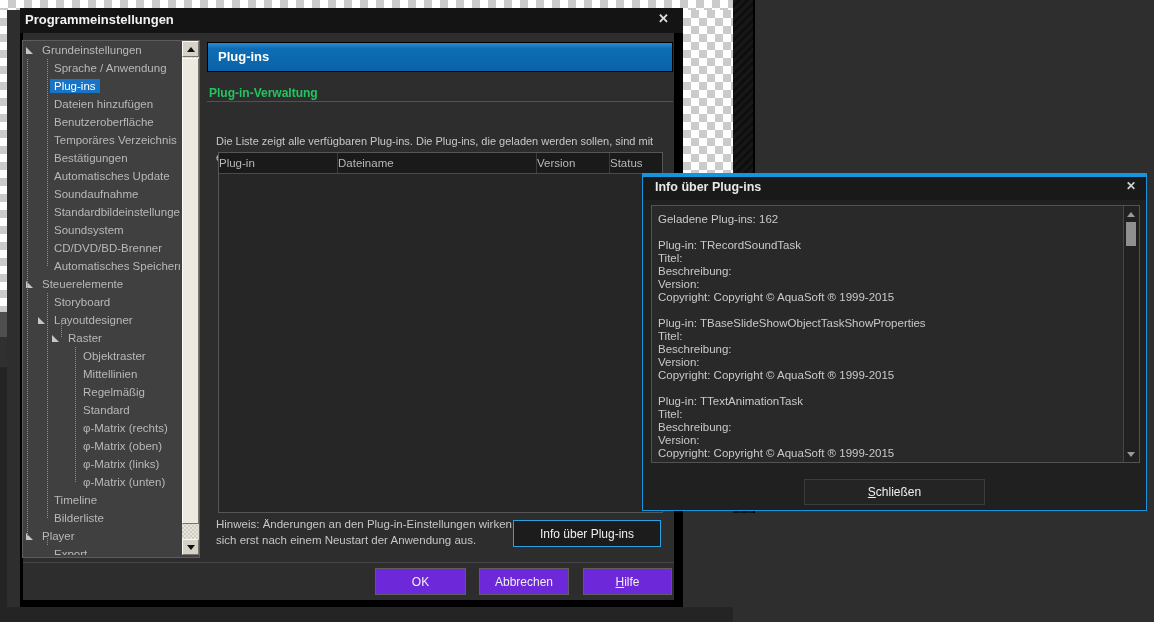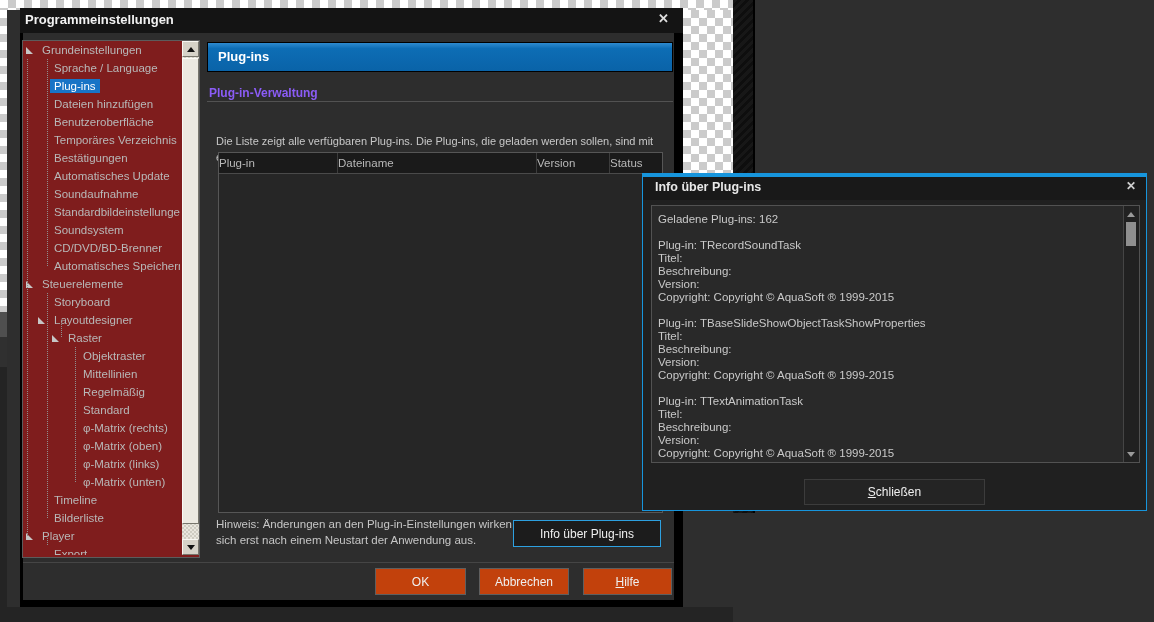--- a/index.html
+++ b/index.html
@@ -31,21 +31,21 @@
   .bg-below-main{left:0;top:607px;width:733px;height:15px;background:#242424;}
 
   
   .main-dialog{left:20px;top:8px;width:663px;height:599px;background:#000;}
   .md-title{left:0;top:0;width:663px;height:25px;background:#141414;}
   .md-title-text{position:absolute;left:5px;top:4px;font-size:13px;font-weight:bold;color:#f2f2f2;}
   .md-close{position:absolute;right:14px;top:3px;font-size:13px;font-weight:bold;color:#dedede;cursor:default;}
   .md-body{left:3px;top:25px;width:651px;height:567px;background:#2d2d2d;}
 
   
-  .tree-box{left:2px;top:32px;width:176px;height:516px;background:#7f1d1d;border:1px solid #5c5c5c;}
+  .tree-box{left:2px;top:32px;width:176px;height:516px;background:#404040;border:1px solid #5c5c5c;}
   .tree-rows{position:absolute;left:0;top:0;width:157px;height:514px;overflow:hidden;}
   .trow{height:18px;display:flex;align-items:center;font-size:11.5px;color:#b8b8b8;white-space:nowrap;}
   .trow.d0{padding-left:3px;}
   .trow.d1{padding-left:27px;}
   .trow.d1.exp{padding-left:15px;}
   .trow.d2{padding-left:41px;}
   .trow.d2.exp{padding-left:29px;}
   .trow.d3{padding-left:56px;}
   .expander{width:0;height:0;border-bottom:7px solid #c6c6c6;border-right:7px solid transparent;margin-right:5px;flex:none;}
   .trow .tlabel{padding:1px 4px;}
@@ -70,30 +70,30 @@
   .tri-up{width:0;height:0;border-left:4px solid transparent;border-right:4px solid transparent;border-bottom:5px solid #111;}
   .tri-down{width:0;height:0;border-left:4px solid transparent;border-right:4px solid transparent;border-top:5px solid #111;}
   .sb-thumb{position:absolute;left:0;top:17px;width:17px;height:466px;background:#ece9e1;
     border:1px solid;border-color:#fbfaf6 #77756c #77756c #fbfaf6;box-sizing:border-box;}
 
   
   .banner{left:187px;top:34px;width:466px;height:30px;
     background:linear-gradient(180deg,#2e8bd0 0%,#0d6db5 20%,#0a63a8 100%);
     border:1px solid #000;box-sizing:border-box;box-shadow:inset 0 1px 0 #429ad82;}
   .banner-text{position:absolute;left:10px;top:6px;font-size:13px;font-weight:bold;color:#fff;}
-  .section-title{left:189px;top:78px;font-size:12px;font-weight:bold;color:#8b5cf6;}
+  .section-title{left:189px;top:78px;font-size:12px;font-weight:bold;color:#22c55e;}
   .section-divider{left:187px;top:93px;width:466px;height:1px;background:#525252;}
   .para{left:196px;top:101px;width:450px;font-size:11px;line-height:16px;color:#c8c8c8;margin-top:24px;}
   .ptable{left:198px;top:144px;width:445px;height:361px;border:1px solid #565656;box-sizing:border-box;background:#262626;}
   .thead{position:absolute;left:0;top:0;right:0;height:20px;background:#1a1a1a;border-bottom:1px solid #4a4a4a;display:flex;}
   .thc{height:20px;line-height:20px;font-size:11.5px;color:#b8b8b8;padding-left:0;box-sizing:border-box;border-right:1px solid #3c3c3c;}
   .thc0{width:119px;} .thc1{width:199px;} .thc2{width:73px;} .thc3{width:52px;border-right:none;}
   .hint{left:196px;top:508px;width:310px;font-size:11.5px;line-height:16px;color:#c6c6c6;}
   .btn{display:flex;align-items:center;justify-content:center;font-size:12px;color:#efefef;
-    background:#c2410c;border:1px solid #5f5f5f;box-sizing:border-box;cursor:default;}
+    background:#6d28d9;border:1px solid #5f5f5f;box-sizing:border-box;cursor:default;}
   .info-btn{left:493px;top:512px;width:148px;height:27px;border:1px solid #2da0e0;background:#1c1c1c;}
   .footer-sep{left:3px;top:554px;width:651px;height:1px;background:#454545;}
   .btn-ok{left:355px;top:560px;width:91px;height:27px;}
   .btn-cancel{left:459px;top:560px;width:90px;height:27px;}
   .btn-help{left:563px;top:560px;width:89px;height:27px;}
 
   
   .info-dialog{left:642px;top:173px;width:505px;height:338px;background:#202020;
     border:1px solid #1795dc;border-top:4px solid #1795dc;box-sizing:border-box;}
   .id-title{position:absolute;left:0;top:0;right:0;height:23px;background:#191919;}
@@ -130,21 +130,21 @@
   </div>
   <div class="abs md-body"></div>
 
   <div class="abs tree-box">
     <div class="tree-rows">
         <div class="trow d0 exp">
           <span class="expander"></span>
           <span class="tlabel">Grundeinstellungen</span>
         </div>
         <div class="trow d1">
-          <span class="tlabel">Sprache / Language</span>
+          <span class="tlabel">Sprache / Anwendung</span>
         </div>
         <div class="trow d1 sel">
           <span class="tlabel">Plug-ins</span>
         </div>
         <div class="trow d1">
           <span class="tlabel">Dateien hinzufügen</span>
         </div>
         <div class="trow d1">
           <span class="tlabel">Benutzeroberfläche</span>
         </div>

